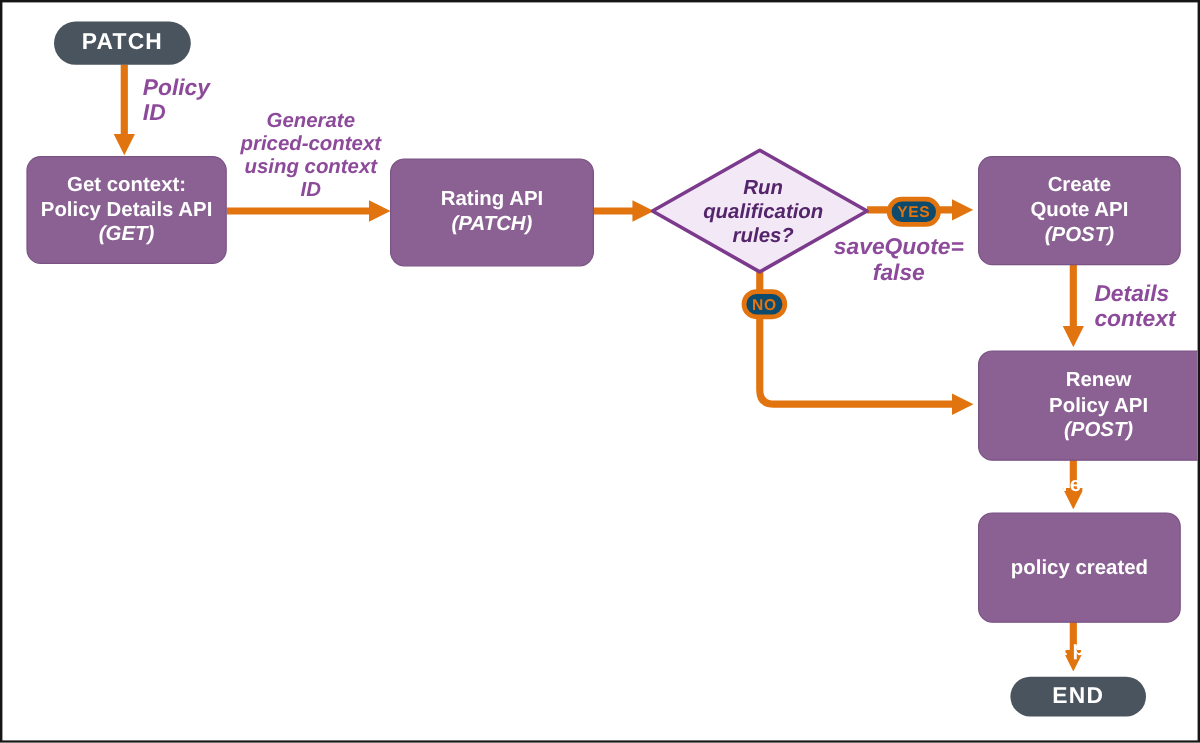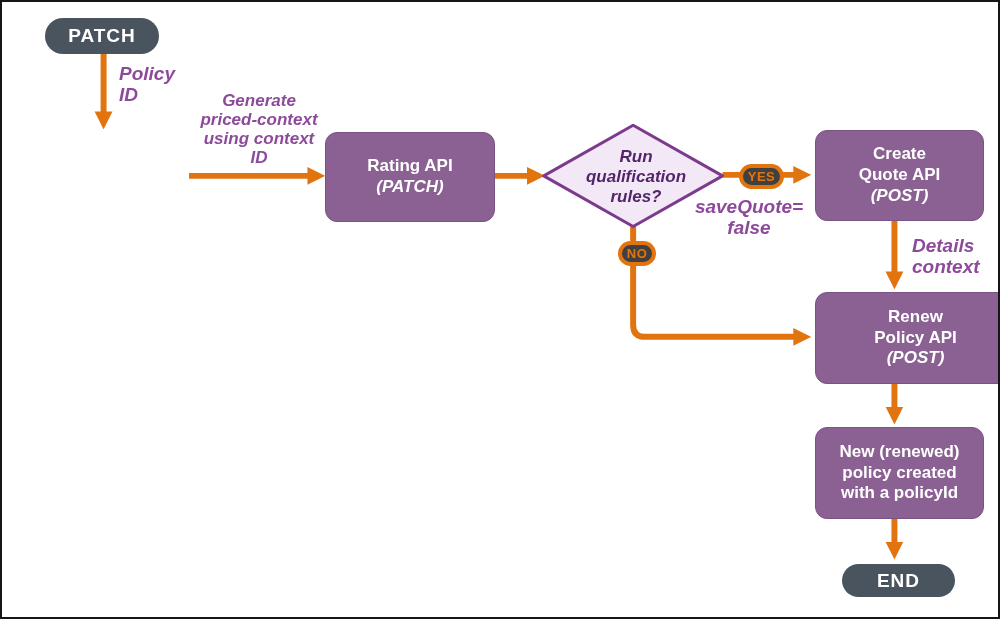--- a/index.html
+++ b/index.html
@@ -57,21 +57,21 @@
     color:var(--label-purple);
     font-weight:bold; font-style:italic;
     font-size:19px; line-height:1.12;
   }
   .elabel.center { text-align:center; }
   .elabel.small { font-size:17px; }
   .elabel span { display:block; }
 
   .badge {
     position:absolute;
-    background:#404040;
+    background:#0c4a6e;
     border:4px solid var(--orange);
     border-radius:14px;
     color:var(--orange);
     font-weight:bold;
     font-size:13px;
     letter-spacing:0.5px;
     display:flex; align-items:center; justify-content:center;
     box-sizing:border-box;
     z-index:5;
   }
@@ -97,20 +97,25 @@
     <path d="M897 382 V409" style="stroke:var(--orange); stroke-width:6; fill:none;" marker-end="url(#arrow)"></path>
     <path d="M897 517 V545" style="stroke:var(--orange); stroke-width:6; fill:none;" marker-end="url(#arrow)"></path>
 
     <polygon points="544,175 634,124 724,175 634,226" style="fill:var(--diamond-fill); stroke:var(--diamond-border); stroke-width:3; stroke-linejoin:round;"></polygon>
   </svg>
 
   <div class="pill" style="left:43px; top:16px; width:114px; height:36px;">
     <span>PATCH</span>
   </div>
 
+  <div class="node" style="left:20px; top:128px; width:167px; height:90px;">
+    <span>Get context:</span>
+    <span>Policy Details API</span>
+    <span class="method">(GET)</span>
+  </div>
 
   <div class="node" style="left:323px; top:130px; width:170px; height:90px;">
     <span>Rating API</span>
     <span class="method">(PATCH)</span>
   </div>
 
   <div class="decision-text" style="left:549px; top:132px; width:170px; height:86px;">
     <span>Run</span>
     <span>qualification</span>
     <span>rules?</span>
@@ -121,21 +126,21 @@
     <span>Quote API</span>
     <span class="method">(POST)</span>
   </div>
 
   <div class="node" style="left:813px; top:290px; width:201px; height:92px;">
     <span>Renew</span>
     <span>Policy API</span>
     <span class="method">(POST)</span>
   </div>
 
-  <div class="node" style="left:813px; top:425px; width:169px; height:92px;">
+  <div class="node" style="left:813px; top:425px; width:169px; height:92px;gap:48px;">
     <span>New (renewed)</span>
     <span>policy created</span>
     <span>with a policyId</span>
   </div>
 
   <div class="pill" style="left:840px; top:562px; width:113px; height:33px;">
     <span>END</span>
   </div>
 
   <div class="elabel" style="left:117px; top:61px;">

